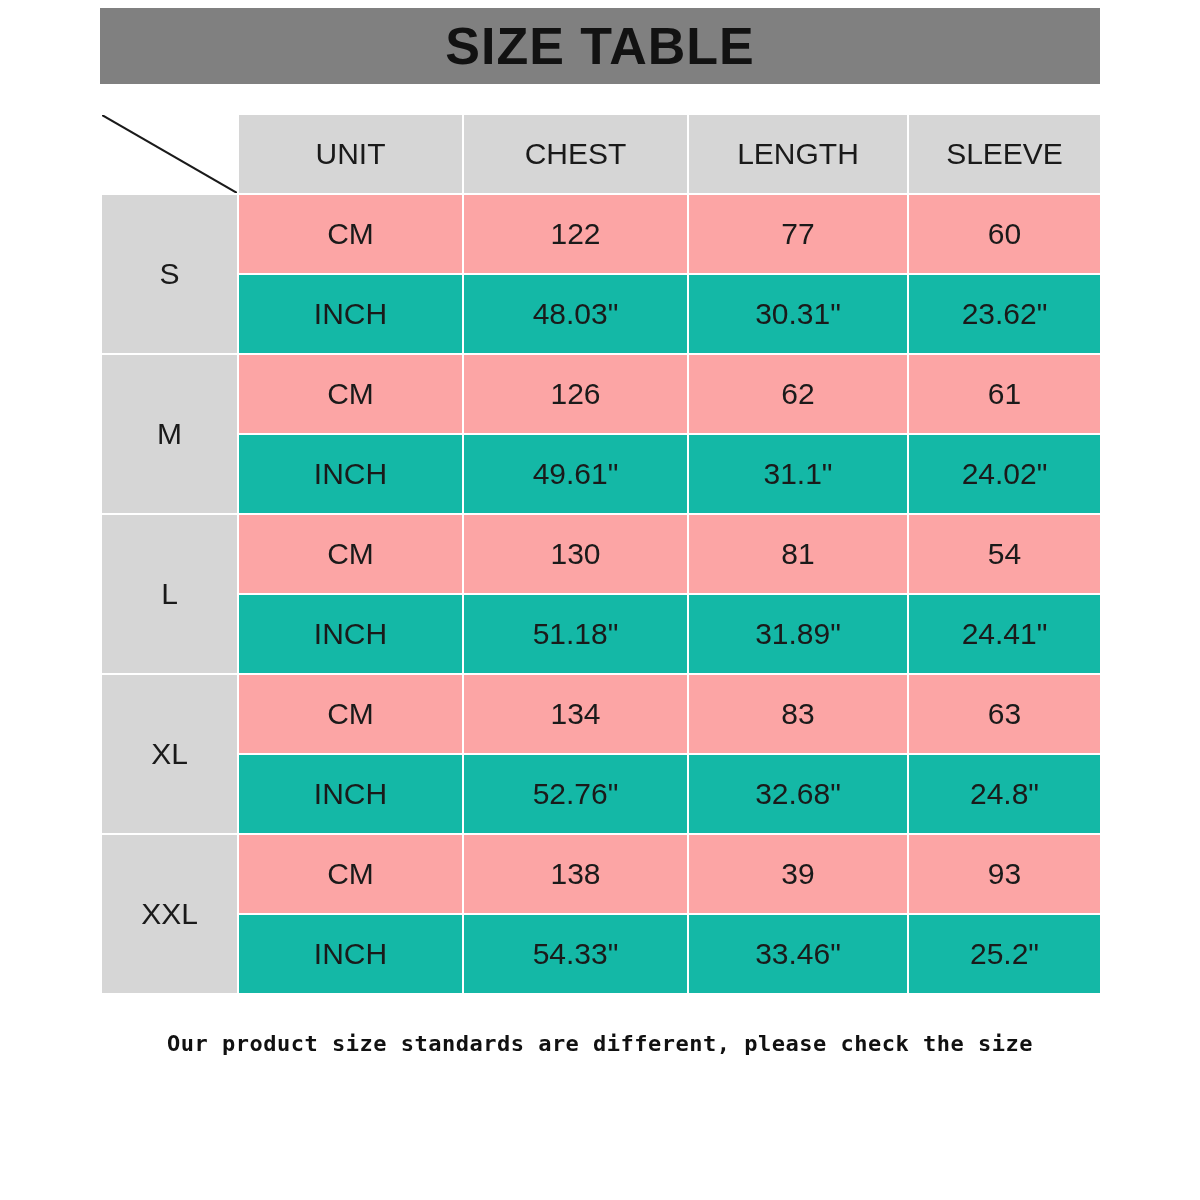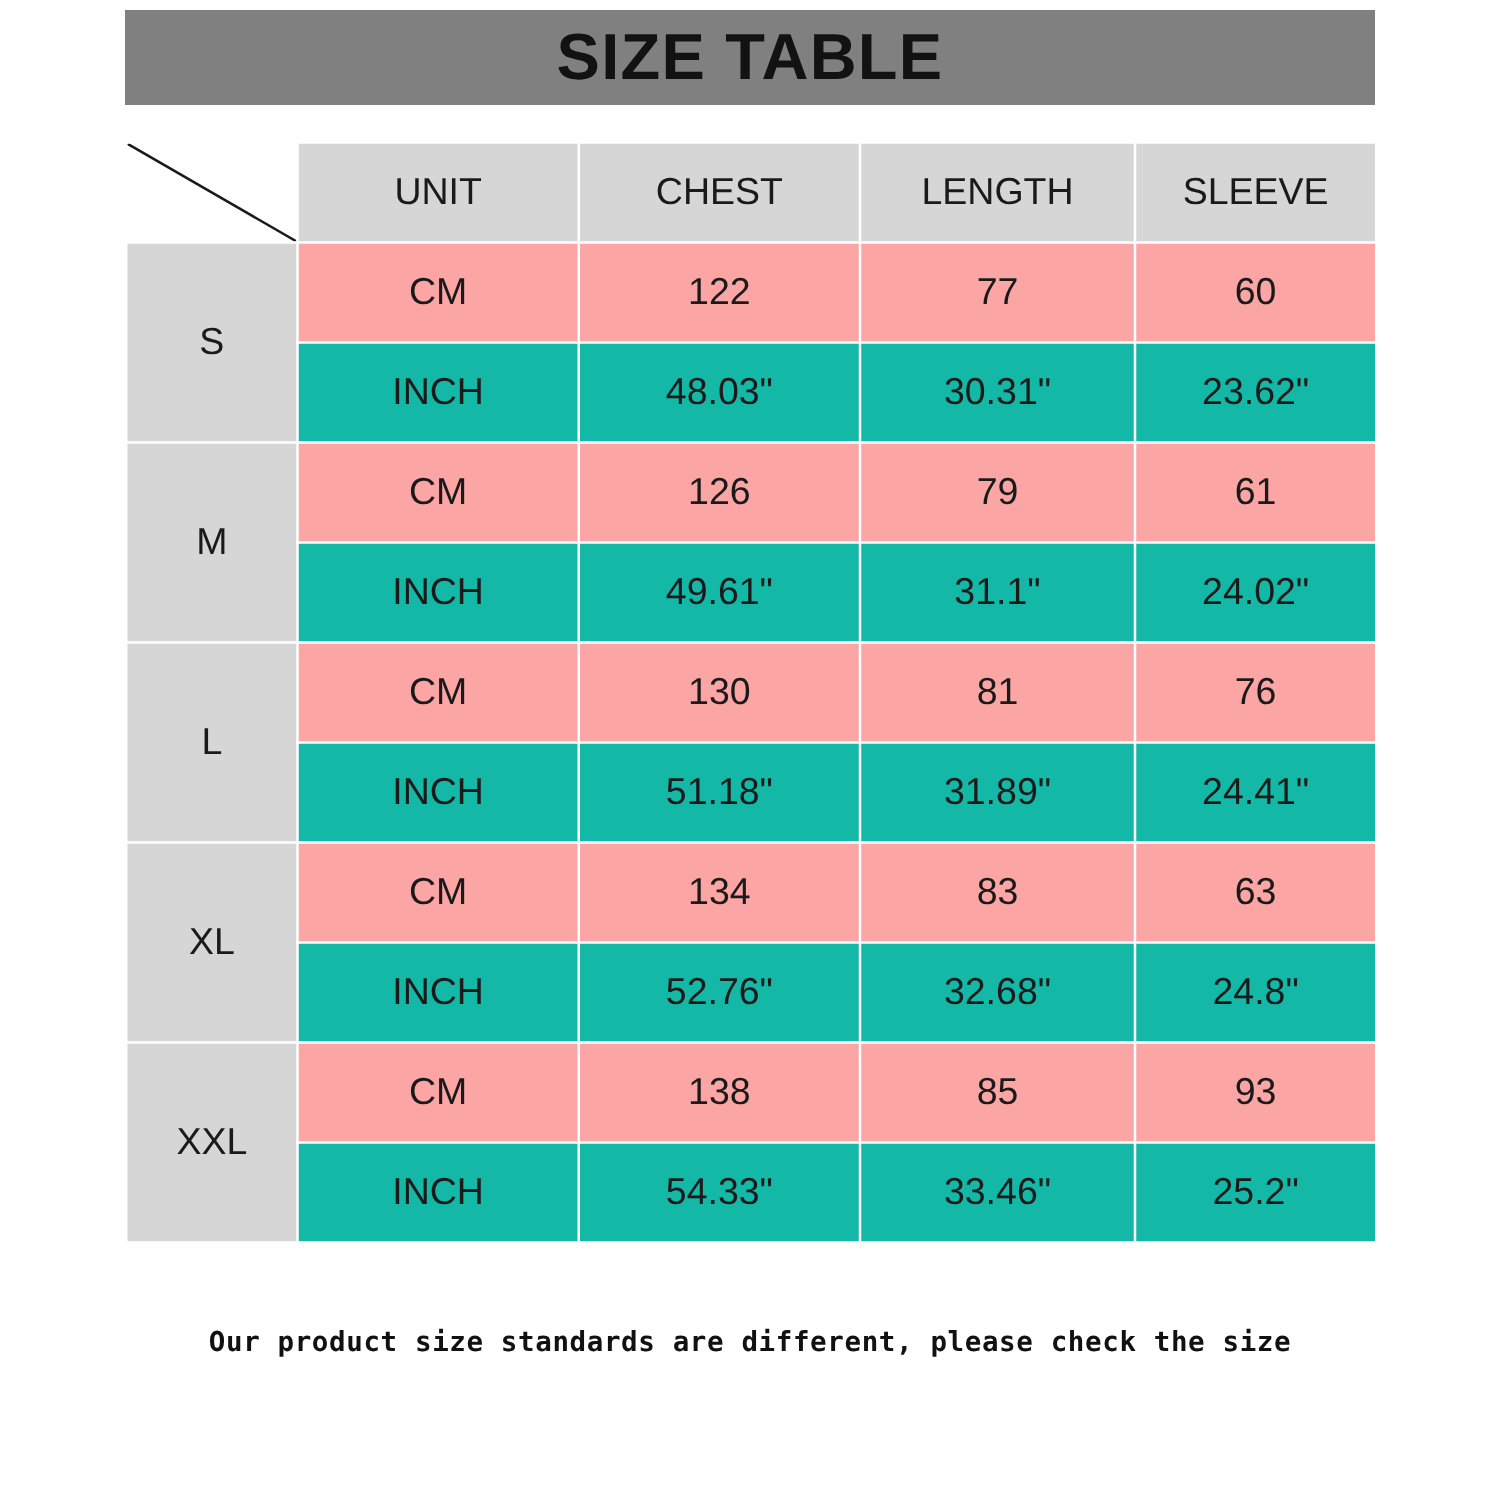--- a/index.html
+++ b/index.html
@@ -98,21 +98,20 @@
     left: 100px;
     top: 1028px;
     width: 1000px;
     text-align: center;
     font-family: "DejaVu Sans Mono", monospace;
     font-size: 22px;
     font-weight: bold;
     line-height: 1.45;
     color: #111111;
     letter-spacing: 0.5px;
-    margin-top: 31px;
   }
 </style>
 </head>
 <body>
 
 <div class="page">
 
   <div class="title-bar">
     <div class="title-text">SIZE TABLE</div>
   </div>
@@ -149,36 +148,36 @@
         <td class="row-grey">INCH</td>
         <td class="row-grey">48.03"</td>
         <td class="row-grey">30.31"</td>
         <td class="row-grey">23.62"</td>
       </tr>
 
       <tr>
         <td class="size-cell" rowspan="2">M</td>
         <td class="row-white">CM</td>
         <td class="row-white">126</td>
-        <td class="row-white">79</td>
+        <td class="row-white">62</td>
         <td class="row-white">61</td>
       </tr>
       <tr>
         <td class="row-grey">INCH</td>
         <td class="row-grey">49.61"</td>
         <td class="row-grey">31.1"</td>
         <td class="row-grey">24.02"</td>
       </tr>
 
       <tr>
         <td class="size-cell" rowspan="2">L</td>
         <td class="row-white">CM</td>
         <td class="row-white">130</td>
         <td class="row-white">81</td>
-        <td class="row-white">76</td>
+        <td class="row-white">54</td>
       </tr>
       <tr>
         <td class="row-grey">INCH</td>
         <td class="row-grey">51.18"</td>
         <td class="row-grey">31.89"</td>
         <td class="row-grey">24.41"</td>
       </tr>
 
       <tr>
         <td class="size-cell" rowspan="2">XL</td>
@@ -191,21 +190,21 @@
         <td class="row-grey">INCH</td>
         <td class="row-grey">52.76"</td>
         <td class="row-grey">32.68"</td>
         <td class="row-grey">24.8"</td>
       </tr>
 
       <tr>
         <td class="size-cell" rowspan="2">XXL</td>
         <td class="row-white">CM</td>
         <td class="row-white">138</td>
-        <td class="row-white">85</td>
+        <td class="row-white">39</td>
         <td class="row-white">93</td>
       </tr>
       <tr>
         <td class="row-grey">INCH</td>
         <td class="row-grey">54.33"</td>
         <td class="row-grey">33.46"</td>
         <td class="row-grey">25.2"</td>
       </tr>
     </tbody>
   </table>

